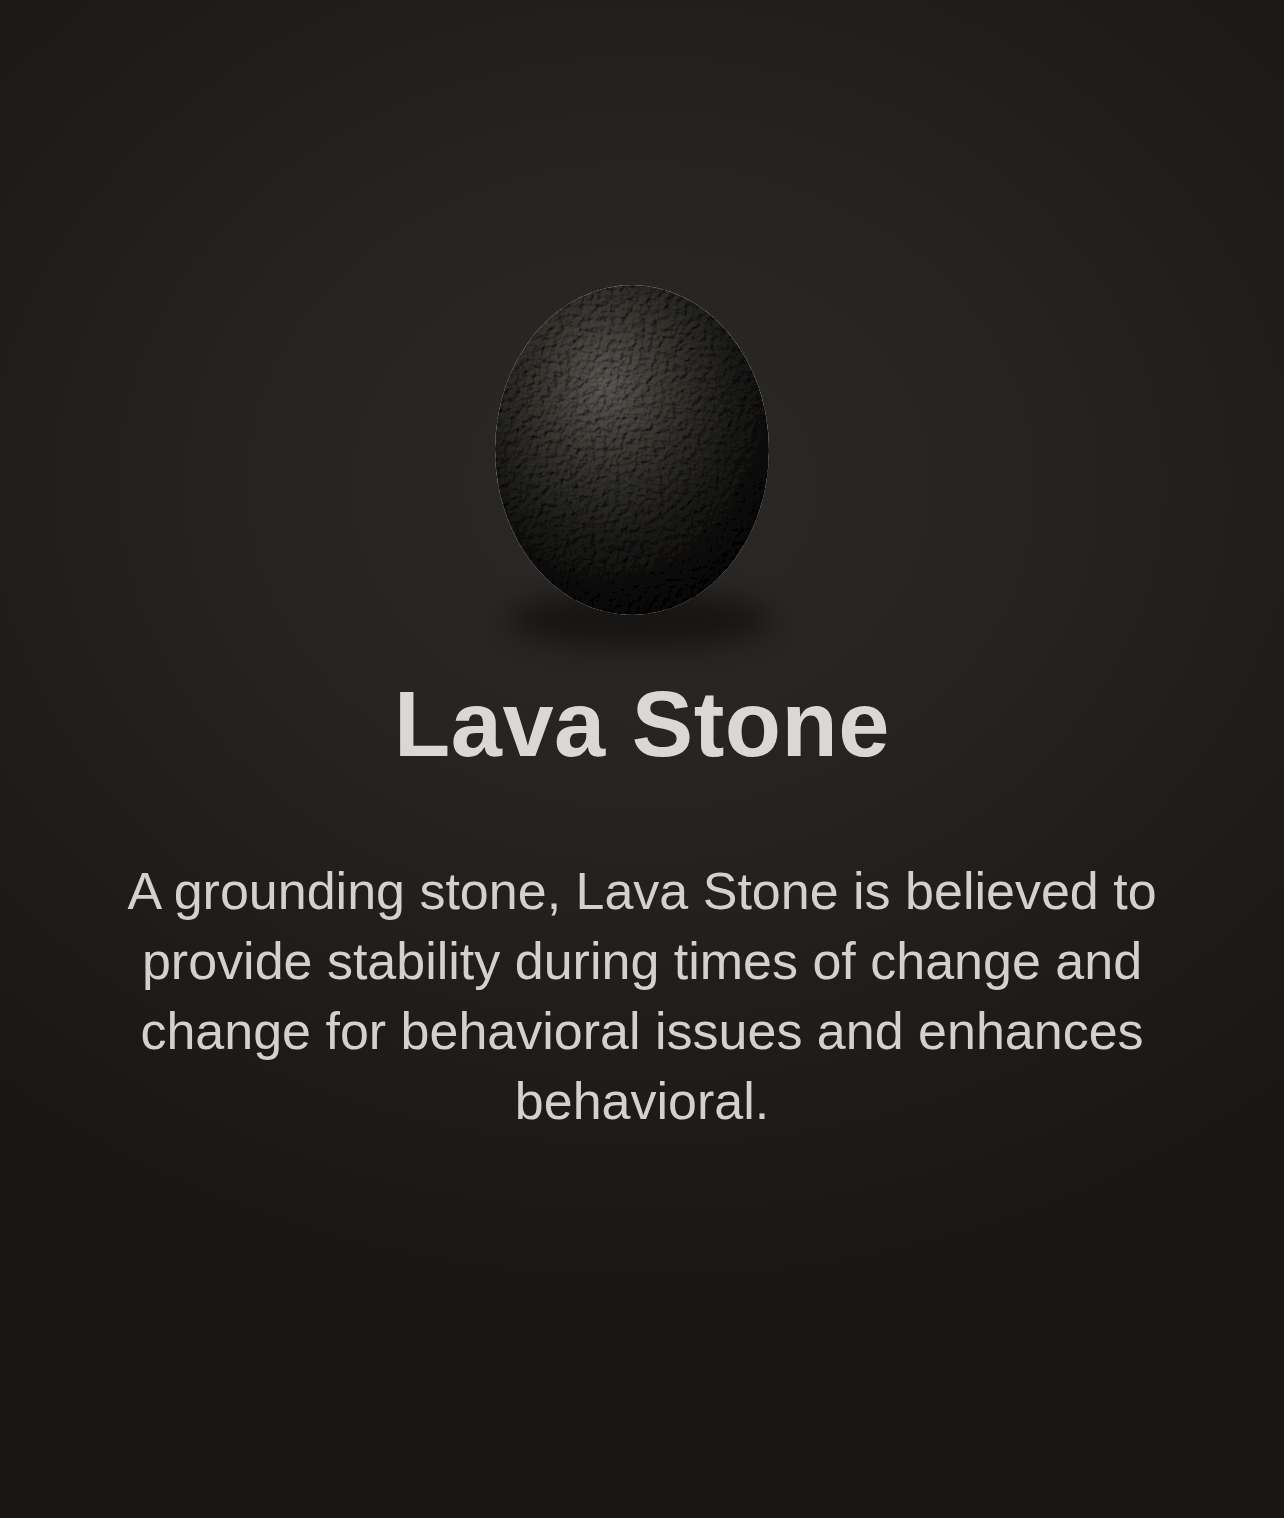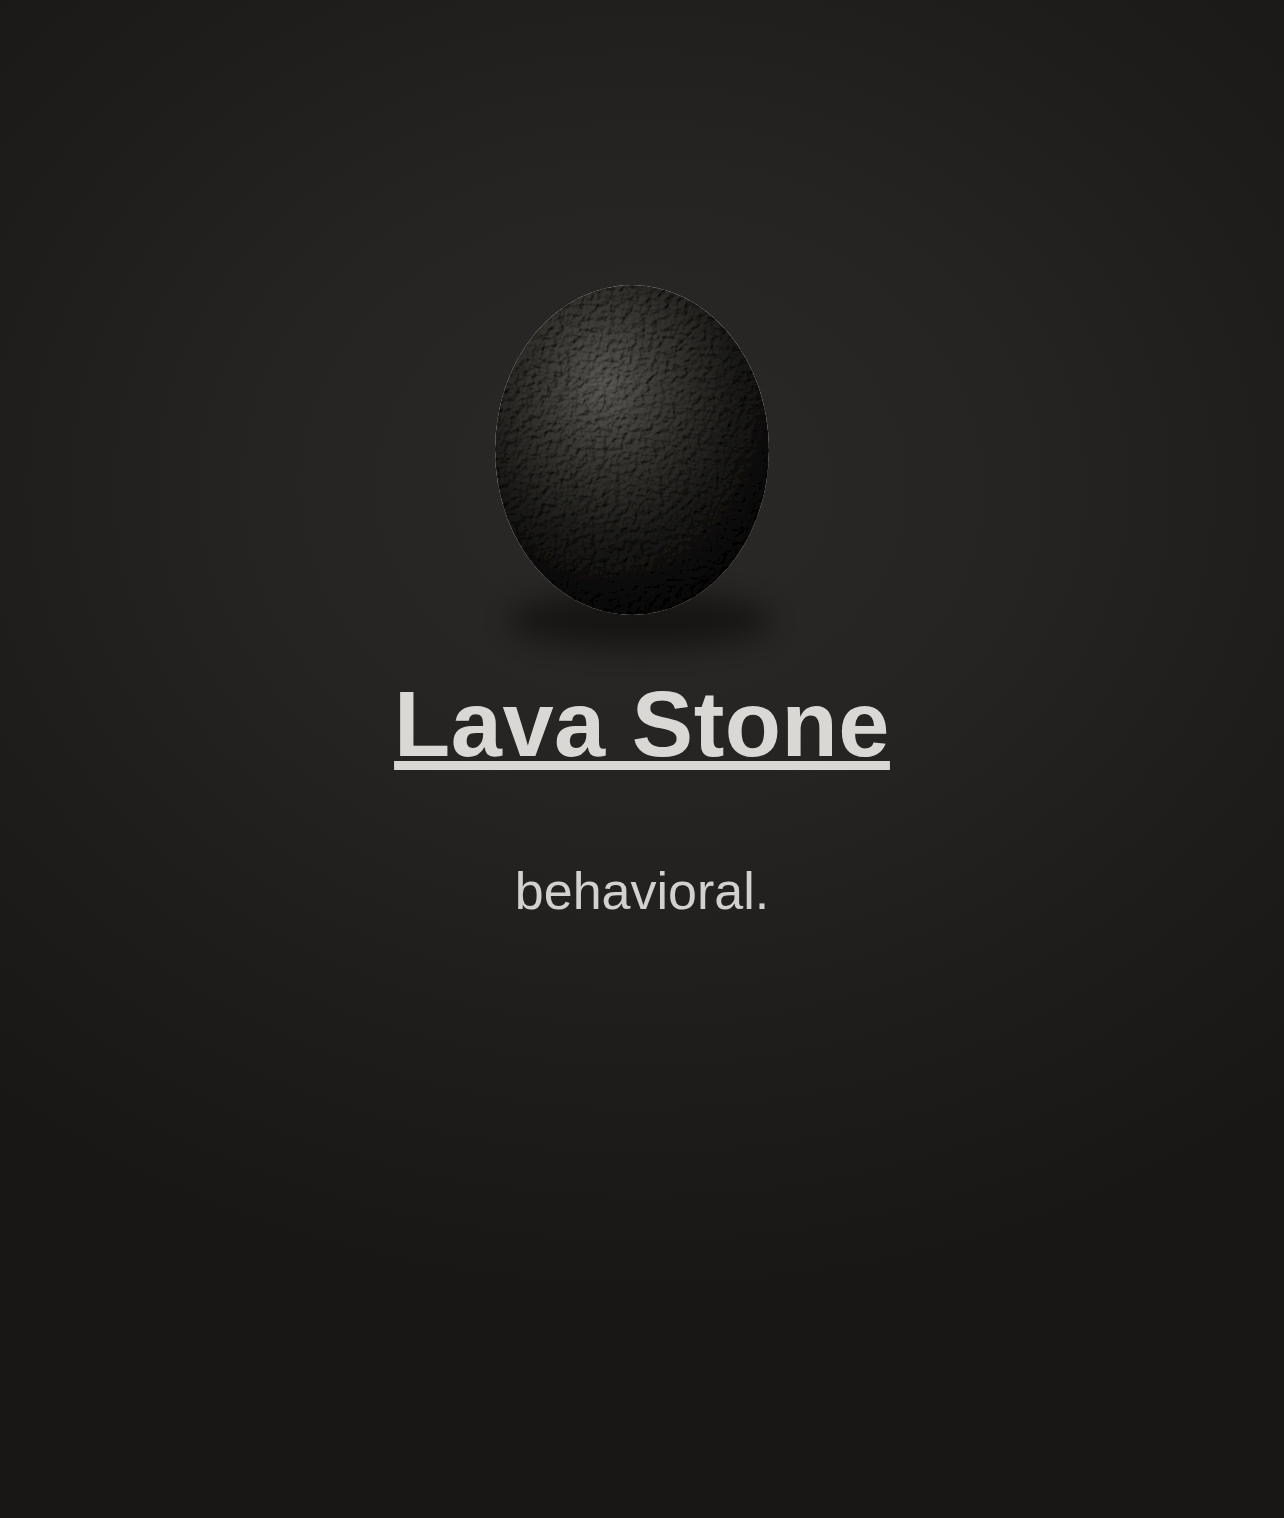--- a/index.html
+++ b/index.html
@@ -31,21 +31,20 @@
     position: absolute;
     top: 674px;
     left: 0;
     width: 100%;
     text-align: center;
     font-size: 92px;
     font-weight: 700;
     line-height: 1.1;
     color: #d9d8d5;
     letter-spacing: 0.5px;
-    text-decoration: underline;
   }
   .card-desc {
     position: absolute;
     top: 856px;
     left: 50px;
     width: 1184px;
     text-align: center;
     color: #d2d1cf;
     font-size: 52px;
     line-height: 70px;
@@ -93,16 +92,19 @@
 
       <ellipse cx="170" cy="188" rx="137" ry="165" fill="url(#stoneBody)" filter="url(#rockTexture)"></ellipse>
 
       <ellipse cx="170" cy="188" rx="137" ry="165" fill="url(#stoneRim)"></ellipse>
     </svg>
   </div>
 
   <div class="card-title">Lava Stone</div>
 
   <div class="card-desc">
+    <span class="desc-line">A grounding stone, Lava Stone is believed to</span>
+    <span class="desc-line">provide stability during times of change and</span>
+    <span class="desc-line">change for behavioral issues and enhances</span>
     <span class="desc-line">behavioral.</span>
   </div>
 
 </div>
 
 </body></html>

